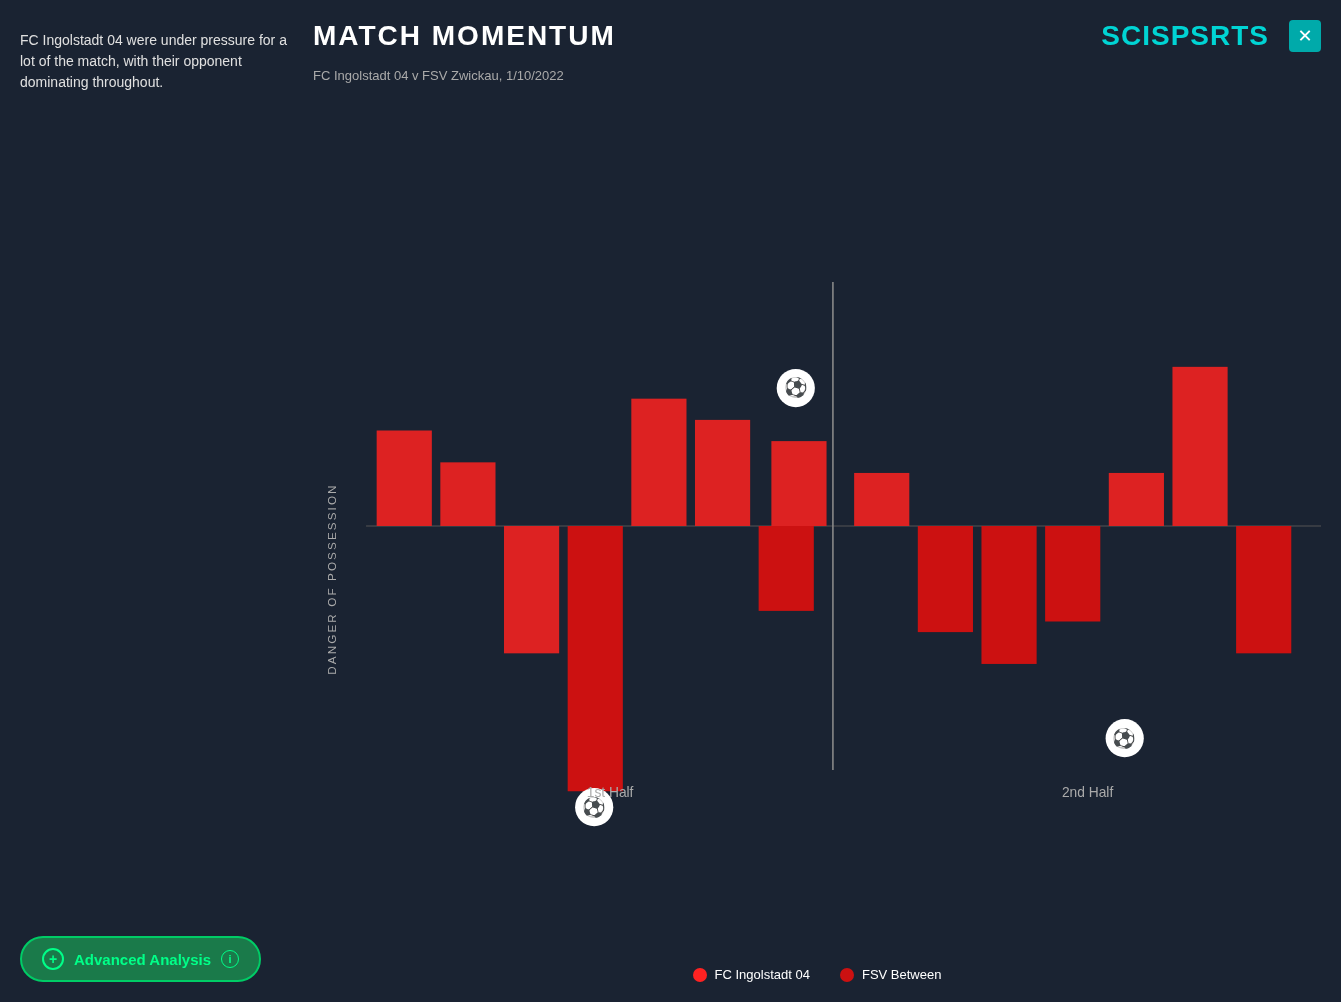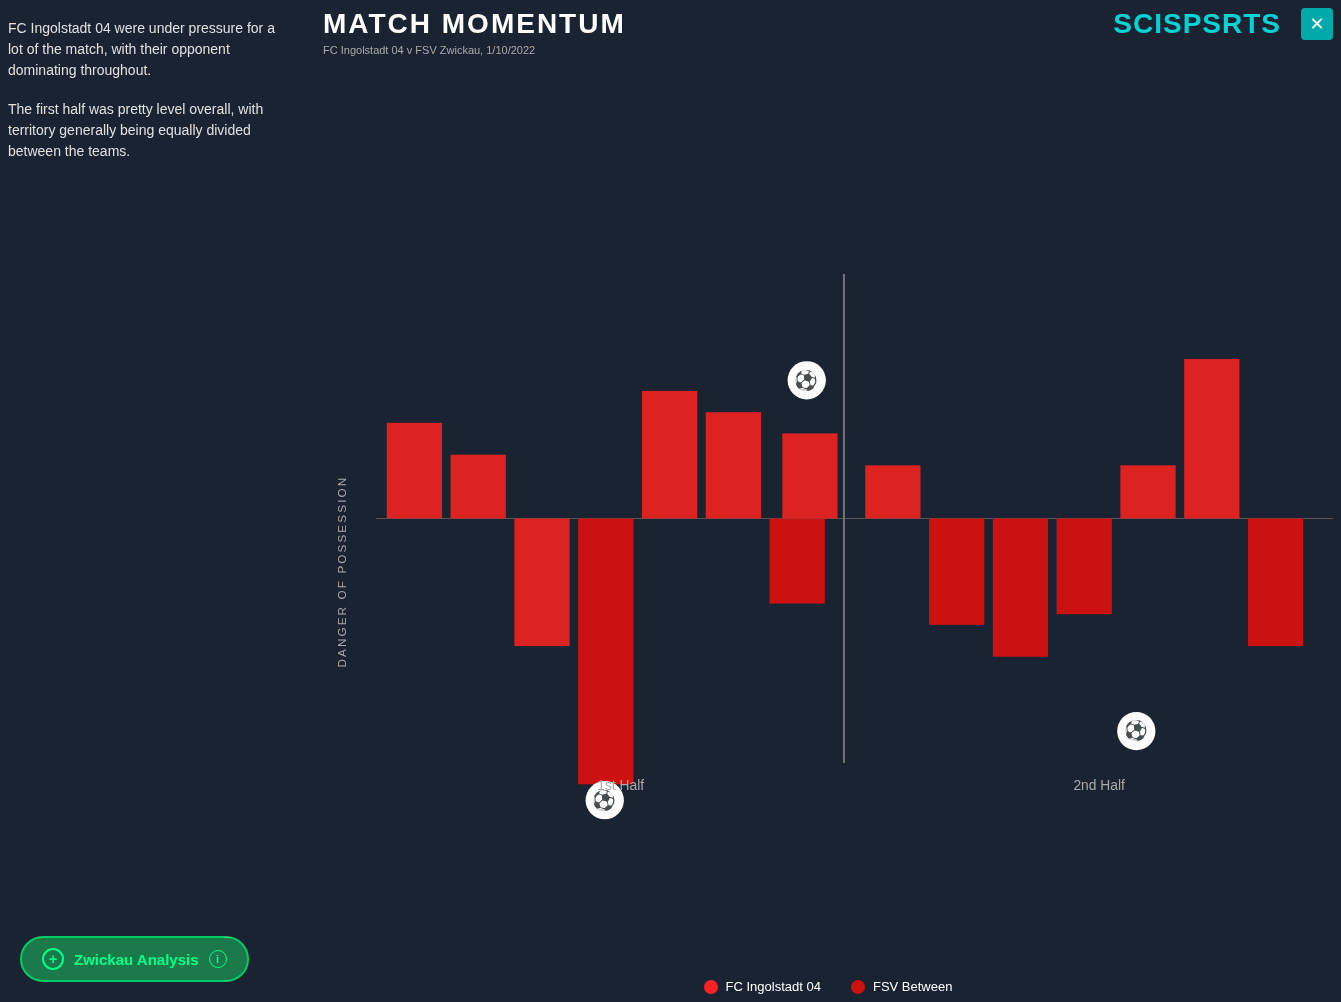--- a/index.html
+++ b/index.html
@@ -10,22 +10,22 @@
       color: #ffffff;
       font-family: Arial, sans-serif;
       overflow: hidden;
       position: relative;
     }
 
     .main-container {
       display: flex;
       width: 100%;
       height: 100%;
-      padding: 8px;
-      gap: 30px;
+      padding: 20px;
+      gap: 8px;
     }
 
     
     .left-panel {
       width: 285px;
       flex-shrink: 0;
       padding-top: 10px;
       font-size: 14px;
       line-height: 1.5;
       color: #e0e0e0;
@@ -52,23 +52,23 @@
     }
 
     .chart-title-block {}
     .chart-title {
       font-size: 28px;
       font-weight: bold;
       letter-spacing: 2px;
       color: #ffffff;
     }
     .chart-subtitle {
-      font-size: 11px;
+      font-size: 13px;
       color: #aaaaaa;
-      margin-top: 4px;
+      margin-top: 16px;
     }
 
     .logo-area {
       display: flex;
       align-items: center;
       gap: 10px;
     }
 
     .logo-text {
       font-size: 28px;
@@ -178,21 +178,20 @@
       color: #00ff88;
     }
   </style>
 </head>
 <body>
 
 <div class="main-container">
 
   <div class="left-panel">
     <p>FC Ingolstadt 04 were under pressure for a lot of the match, with their opponent dominating throughout.</p>
-    <p>The first half was pretty level overall, with territory generally being equally divided between the teams.</p>
   </div>
 
   <div class="right-panel">
 
     <div class="chart-header">
       <div class="chart-title-block">
         <div class="chart-title">MATCH MOMENTUM</div>
         <div class="chart-subtitle">FC Ingolstadt 04 v FSV Zwickau, 1/10/2022</div>
       </div>
       <div class="logo-area">
@@ -266,15 +265,15 @@
           <div class="legend-dot legend-dot-dark"></div>
           <span>FSV Between</span>
         </div>
       </div>
     </div>
   </div>
 </div>
 
 <button class="advanced-btn">
   <div class="adv-icon">+</div>
-  <span>Zwickau Analysis</span>
+  <span>Advanced Analysis</span>
   <div class="adv-info">i</div>
 </button>
 
 </body></html>

